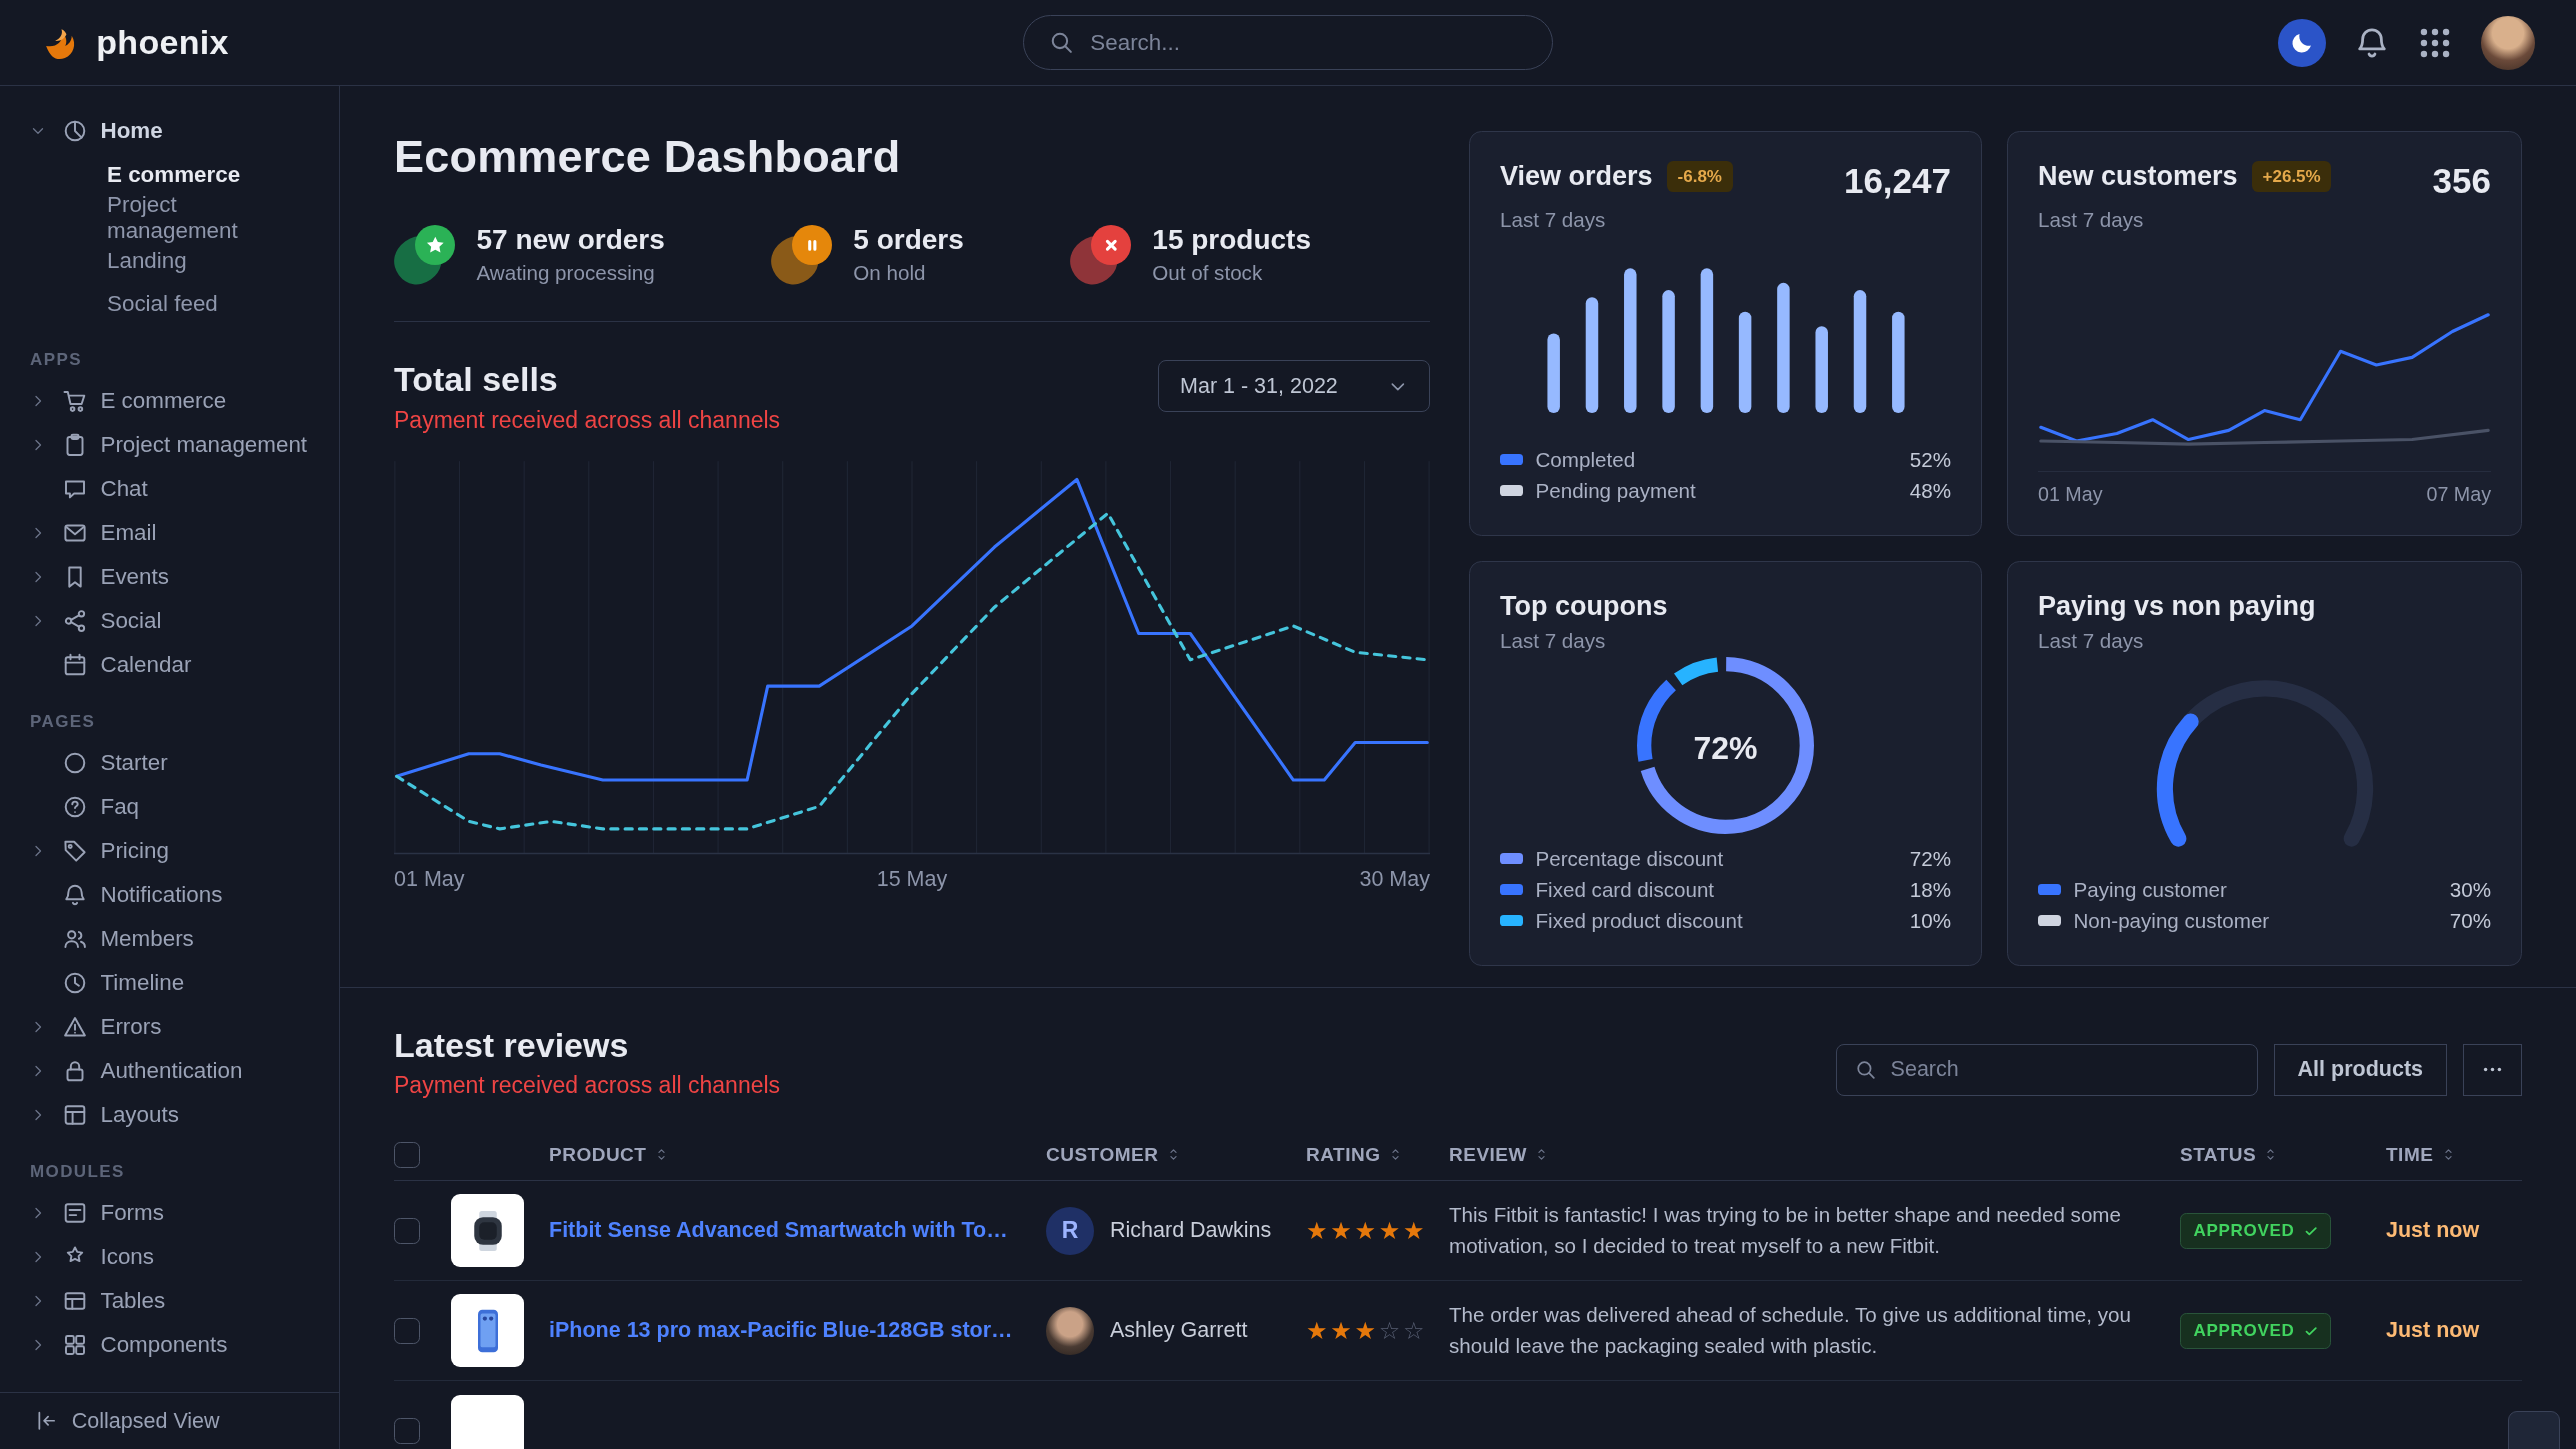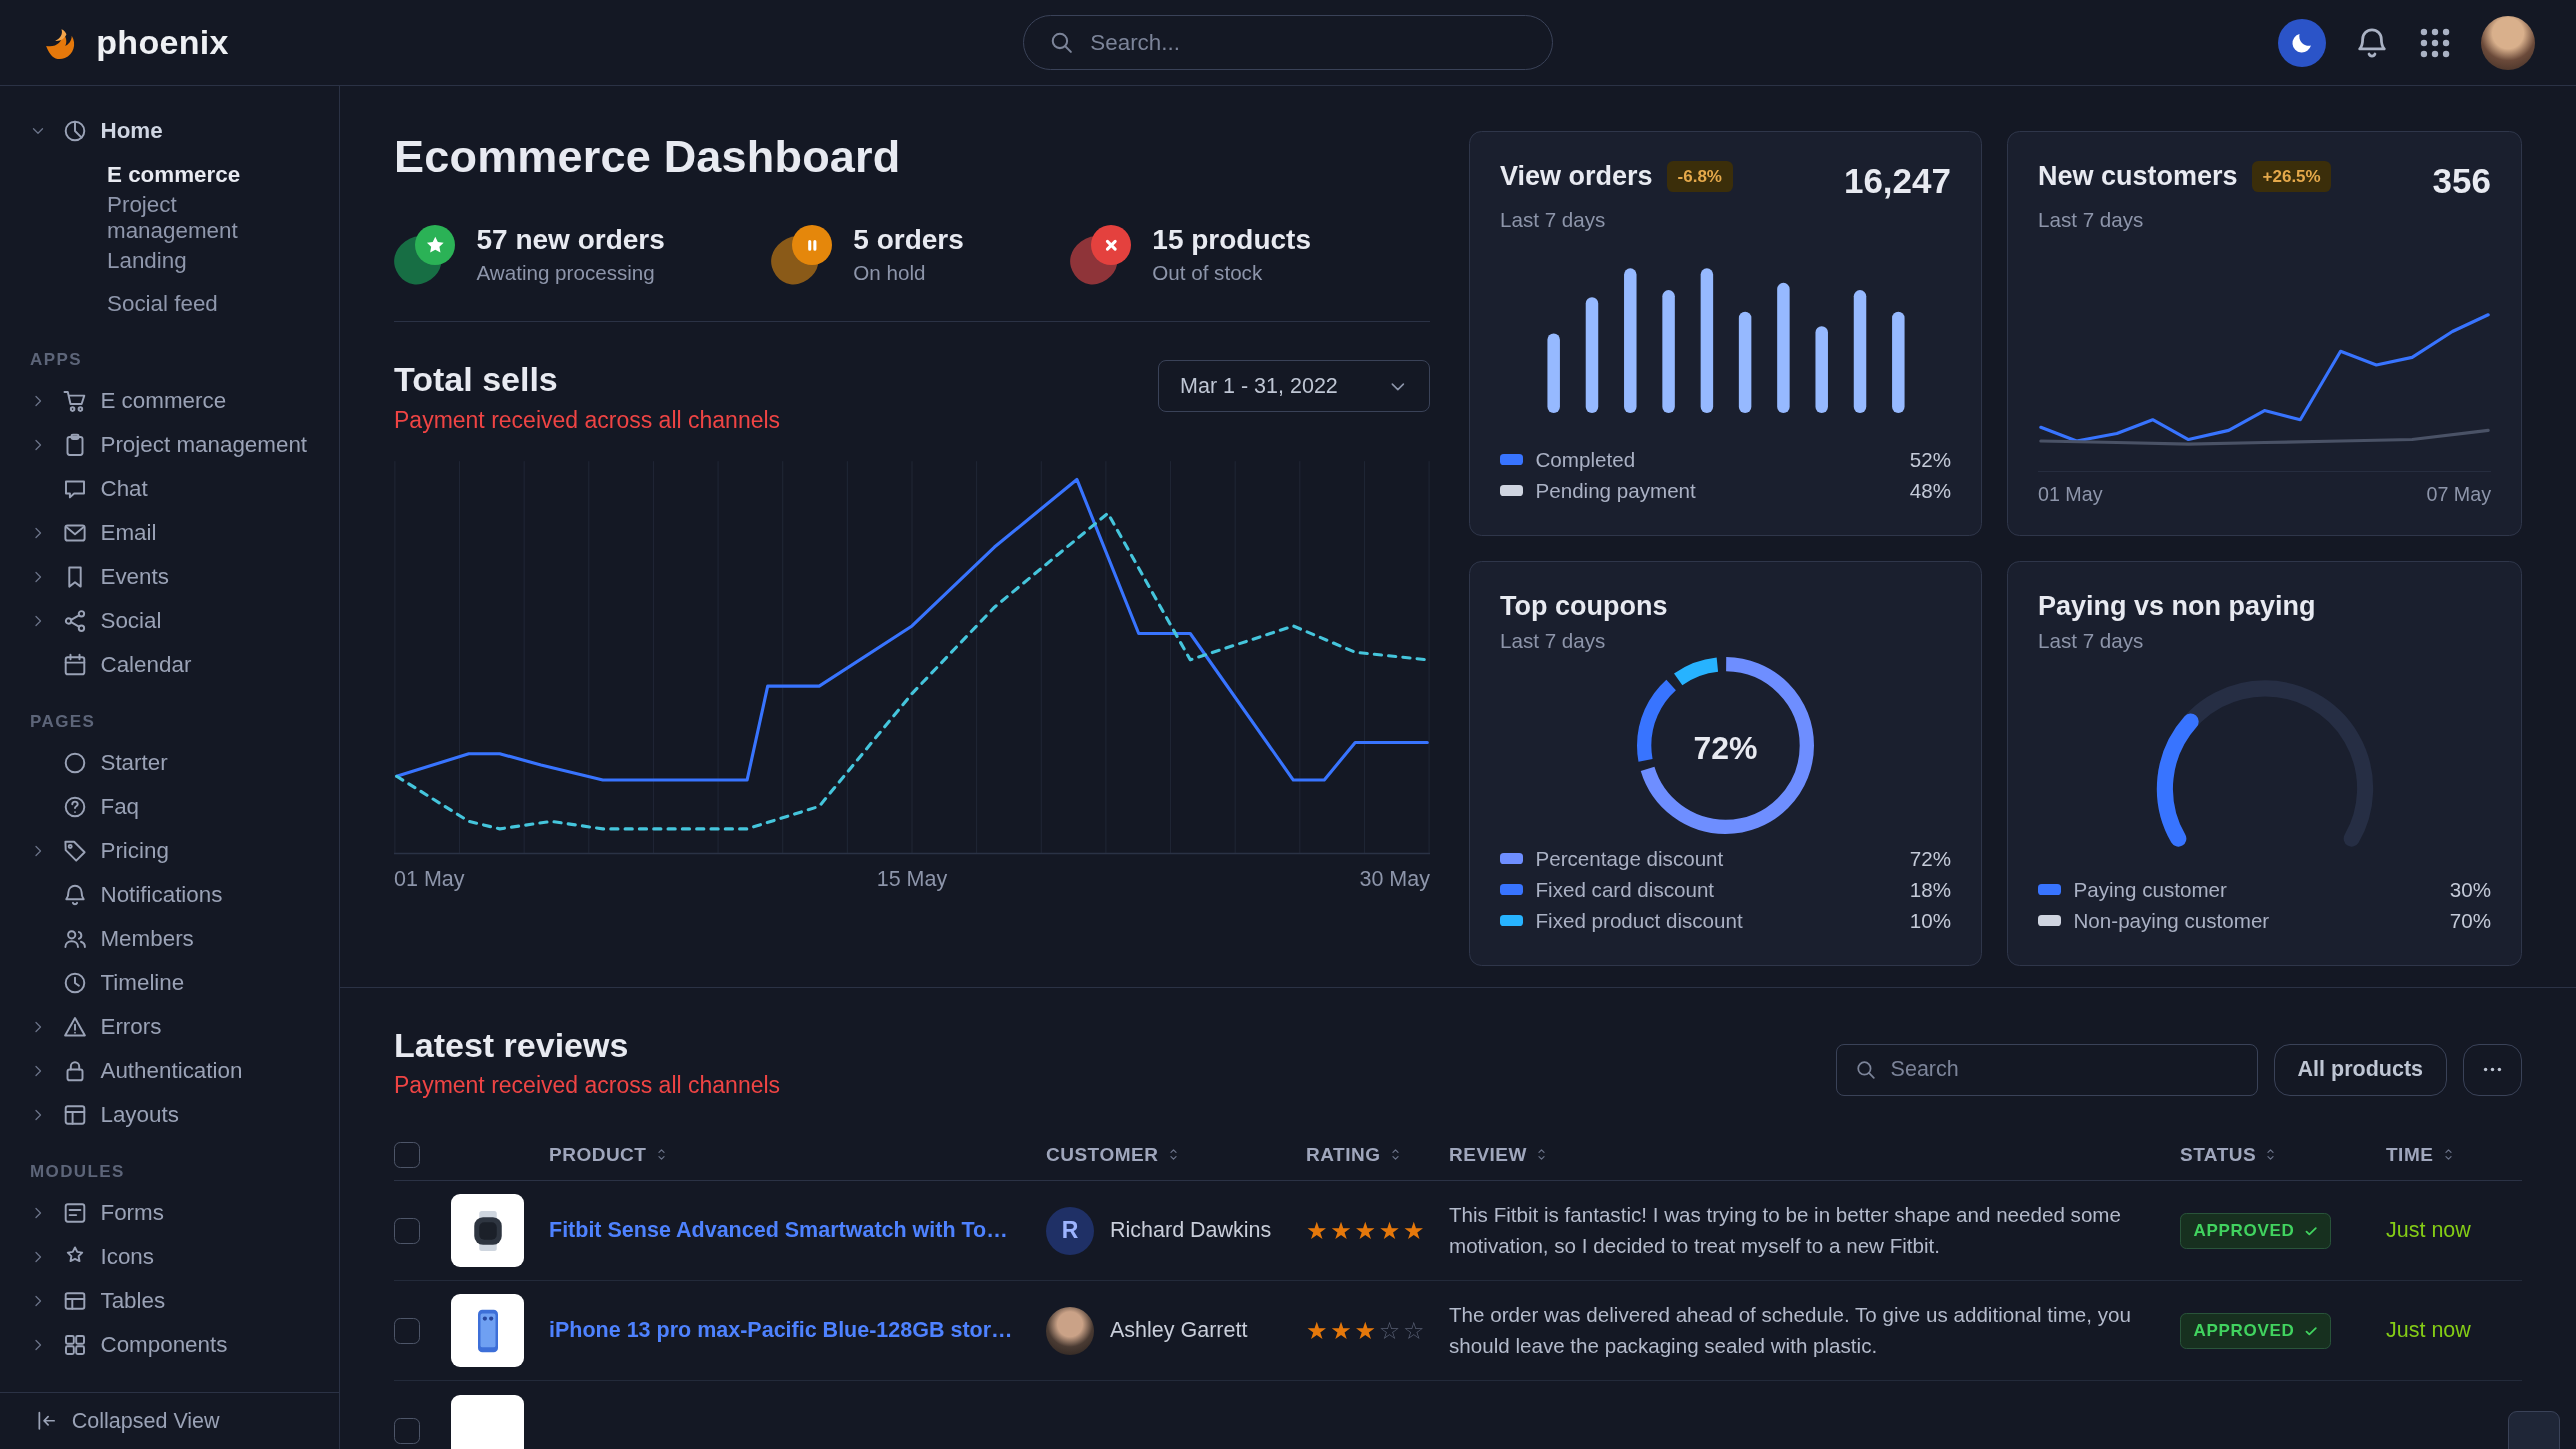--- a/index.html
+++ b/index.html
@@ -93,21 +93,21 @@
   .gauge-wrap{flex:1;display:flex;align-items:center;justify-content:center}
 
   
   .reviews{padding:38px 54px 0}
   .reviews-head{display:flex;justify-content:space-between;align-items:flex-end}
   .reviews-controls{display:flex;gap:16px;align-items:center;padding-bottom:3.6px}
   .search-box{width:422px;height:52px;border:0.9px solid #3a4258;border-radius:8px;display:flex;align-items:center;gap:12.5px;padding:0 18px}
   .search-box .ic{width:21.5px;height:21.5px;color:#7c8499}
   .search-box input{flex:1;background:transparent;border:0;outline:0;color:#cfd4e0;font-size:21.5px;font-family:inherit}
   .search-box input::placeholder{color:#7c8499}
-  .btn-outline{height:52px;border:0.9px solid #3a4258;border-radius:16px;background:none;color:#bfc6d4;font-size:21.5px;font-weight:600;padding:0 23px;cursor:pointer;font-family:inherit;display:flex;align-items:center;justify-content:center}
+  .btn-outline{height:52px;border:0.9px solid #3a4258;border-radius:0;background:none;color:#bfc6d4;font-size:21.5px;font-weight:600;padding:0 23px;cursor:pointer;font-family:inherit;display:flex;align-items:center;justify-content:center}
   .btn-dots{width:59px;padding:0}
   .btn-dots .ic{width:23px;height:23px}
 
   .rtable{margin-top:30px;--cols:57px 98px 497px 260px 143px 731px 188px 1fr}
   .trow{display:grid;grid-template-columns:var(--cols);align-items:center}
   .thead{height:52px;border-bottom:0.9px solid #2b3245}
   .th{display:flex;align-items:center;gap:7.2px;font-size:19px;font-weight:700;letter-spacing:0.5px;color:#9fa6bc}
   .th .ic{width:15px;height:15px;color:#6b7389}
   .tbody .trow{height:100px;border-bottom:0.9px solid #232a3a}
   .checkbox{width:26px;height:26px;border:1.8px solid #4d5568;border-radius:6.3px;cursor:pointer}
@@ -117,21 +117,21 @@
   .cust{display:flex;align-items:center;gap:16px}
   .avatar-initial{width:48px;height:48px;border-radius:50%;background:#1f3066;color:#9db4ff;font-weight:700;font-size:23px;display:flex;align-items:center;justify-content:center}
   .avatar-photo{width:48px;height:48px;border-radius:50%;background:radial-gradient(circle at 50% 36%,#caa287 0 32%,#4a3b33 58%,#241d1a 100%)}
   .cust-name{font-size:21.5px;color:#c9ceda}
   .stars{font-size:24px;letter-spacing:2.7px}
   .star.on{color:#e5780b}
   .star.off{color:#585f73}
   .review-text{font-size:20.6px;line-height:1.5;color:#b3bacb;padding-right:36px}
   .status-badge{display:inline-flex;align-items:center;gap:9px;padding:7.2px 12.5px;border-radius:6.3px;background:#17301f;border:0.9px solid #29543a;color:#41d35f;font-size:17px;font-weight:700;letter-spacing:0.7px}
   .status-badge .ic{width:14.3px;height:14.3px}
-  .time-cell{font-size:21.5px;font-weight:400;color:#84cc16;padding-left:18px}
+  .time-cell{font-size:21.5px;font-weight:700;color:#fdba74;padding-left:18px}
   .stub-row{height:100px}
 
   .fab{position:absolute;right:16px;bottom:-14.3px;width:52px;height:52px;background:#1f2637;border:0.9px solid #3a4258;border-radius:9px;cursor:pointer}
 </style>
 </head>
 <body>
 
 <header class="navbar">
   <div class="brand">
     <span class="brand-logo">

